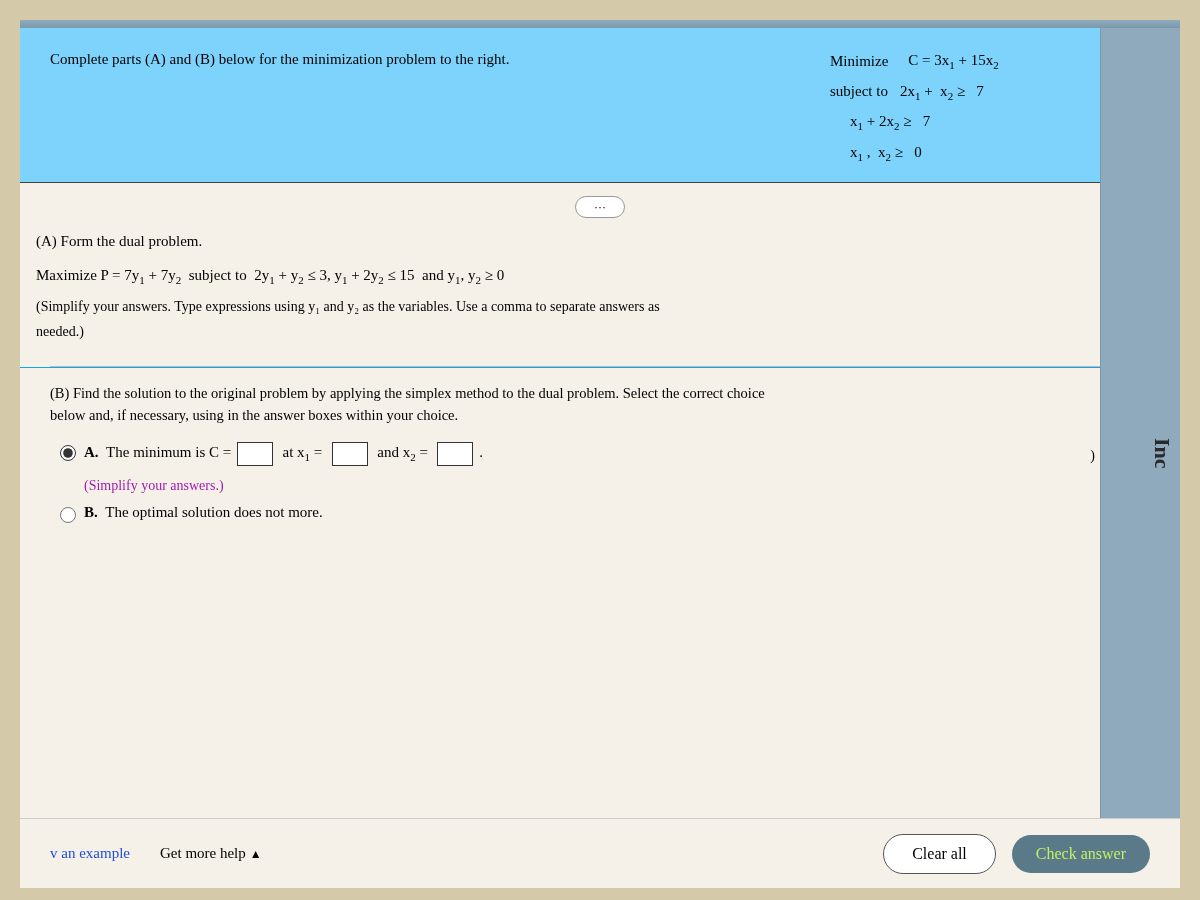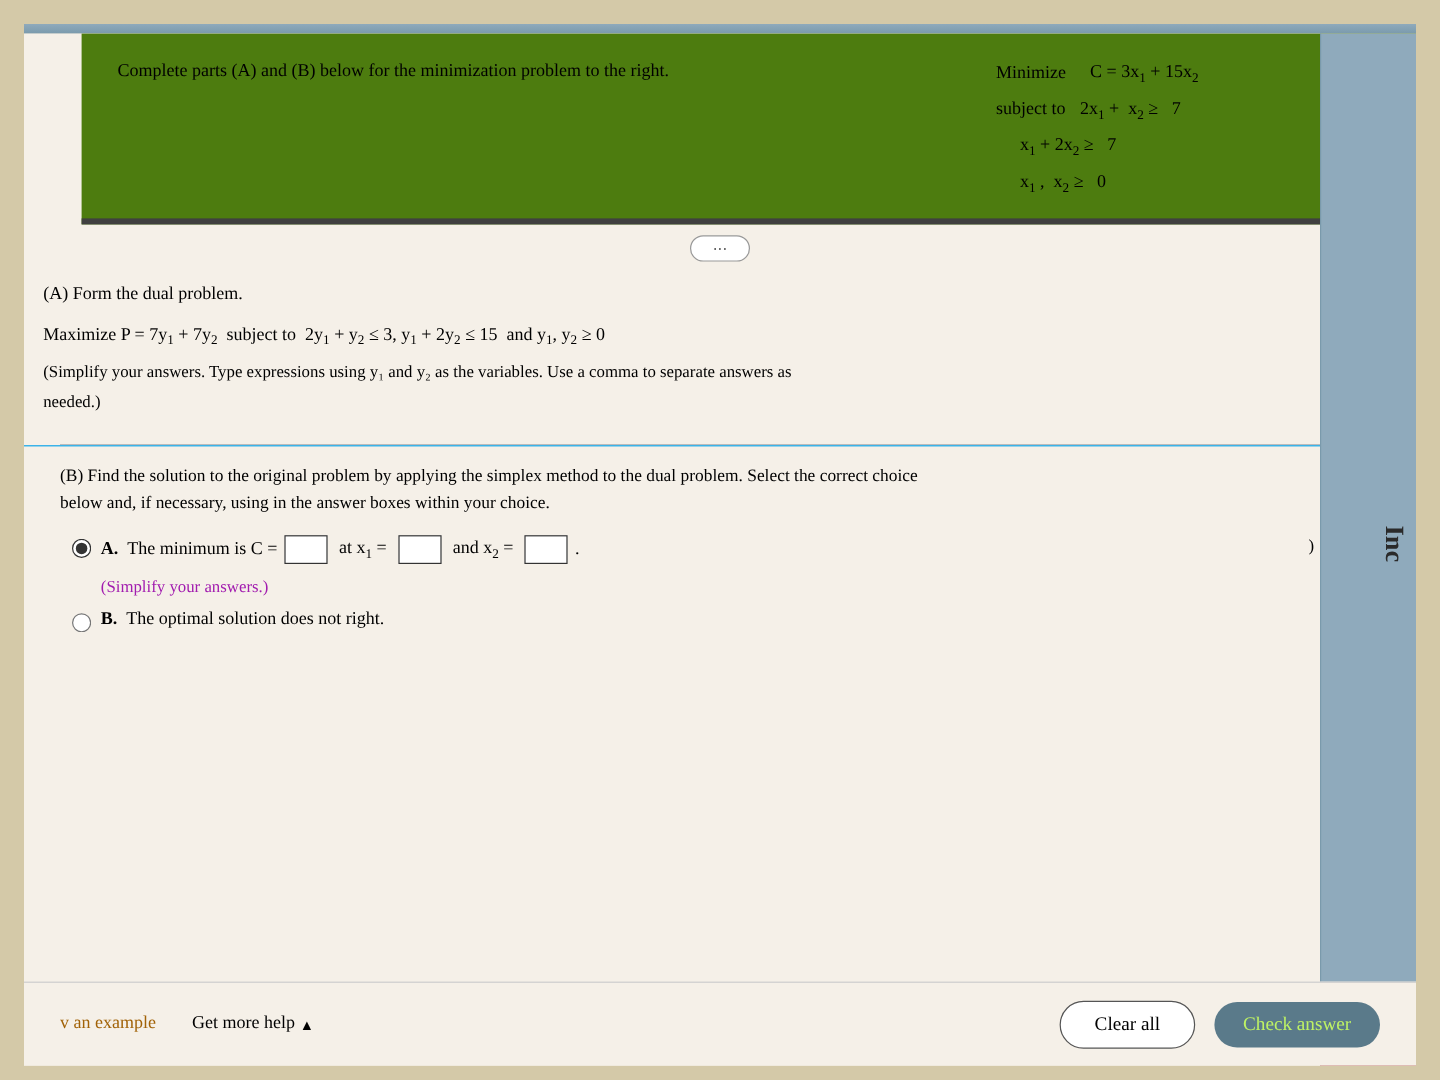--- a/index.html
+++ b/index.html
@@ -27,24 +27,23 @@
       margin: 0;
       padding: 0;
       position: relative;
       height: 100%;
     }
 
     
     .top-section {
       display: flex;
       padding: 20px 30px 15px 30px;
-      border-bottom: 5px solid #404040;
-      background: #4d7c0f;
+      border-bottom: 1px solid #404040;
+      background: #7dd3fc;
       gap: 60px;
-      margin-left: 48px;
     }
 
     .problem-statement {
       flex: 1;
       font-size: 15px;
       line-height: 1.5;
     }
 
     .minimize-section {
       min-width: 320px;
@@ -176,21 +175,21 @@
     }
 
     .bottom-left {
       display: flex;
       gap: 30px;
       align-items: center;
     }
 
     .bottom-link {
       font-size: 15px;
-      color: #a16207;
+      color: #1d4ed8;
       cursor: pointer;
       text-decoration: none;
     }
 
     .get-more-help {
       font-size: 15px;
       cursor: pointer;
       display: flex;
       align-items: flex-end;
       gap: 4px;
@@ -355,21 +354,21 @@
             <span class="answer-box">&nbsp;</span>
             <span>.</span>
           </label>
         </div>
         <div class="sub-note">(Simplify your answers.)</div>
 
         <div class="radio-option" style="margin-top: 10px;">
           <input type="radio" name="choice" id="optB" style="">
           <label for="optB">
             <span class="option-label">B.</span>
-            &nbsp;<span>The optimal solution does not right.</span>
+            &nbsp;<span>The optimal solution does not more.</span>
           </label>
         </div>
       </div>
     </div>
 
     <span class="paren-note">)</span>
 
     <div class="bottom-bar">
       <div class="bottom-left">
         <a class="bottom-link">v an example</a>

